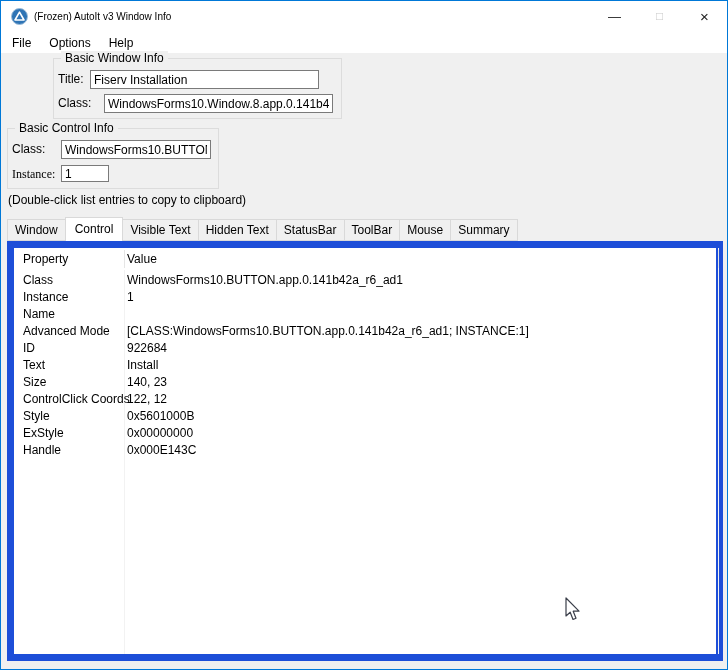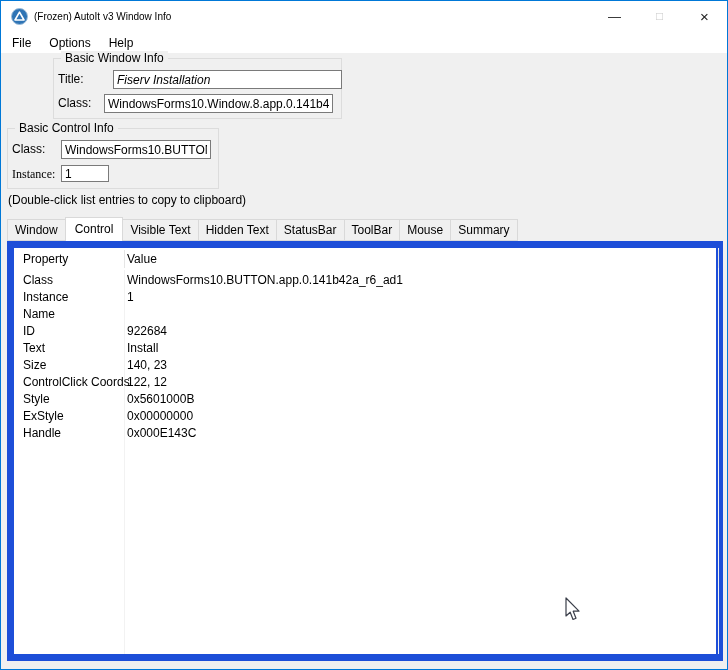--- a/index.html
+++ b/index.html
@@ -86,21 +86,21 @@
       <div class="wbtn max">□</div>
       <div class="wbtn close">×</div>
     </div>
   </div>
 
   <div class="menubar" id="menubar"><span class="menu-item">File</span><span class="menu-item">Options</span><span class="menu-item">Help</span></div>
 
   <div class="groupbox" style="left:6px; top:57px; width:289px; height:61px;margin-left:46px;">
     <span class="legend">Basic Window Info</span>
     <span class="gb-label" style="left:4px; top:13px;">Title:</span>
-    <input class="edit" style="left: 59px; top: 11px; width: 229px; font-style: italic;" readonly="" value="Fiserv Installation">
+    <input class="edit" style="left: 36px; top: 11px; width: 229px;" readonly="" value="Fiserv Installation">
     <span class="gb-label" style="left:4px; top:37px;">Class:</span>
     <input class="edit" style="left: 50px; top: 35px; width: 229px;" readonly="" value="WindowsForms10.Window.8.app.0.141b42a_r">
   </div>
 
   <div class="groupbox" style="left:6px; top:127px; width:212px; height:61px;">
     <span class="legend">Basic Control Info</span>
     <span class="gb-label" style="left:4px; top:13px;">Class:</span>
     <input class="edit" style="left: 53px; top: 11px; width: 150px;" readonly="" value="WindowsForms10.BUTTON.ap">
     <span class="gb-label" style="left:4px; top:38px;font-family:Liberation Serif, serif;">Instance:</span>
     <input class="edit" style="left: 53px; top: 36px; width: 48px; height: 17px;" readonly="" value="1">
@@ -125,20 +125,24 @@
           <span class="lv-prop">Class</span>
           <span class="lv-val">WindowsForms10.BUTTON.app.0.141b42a_r6_ad1</span>
         </div>
         <div class="lv-row">
           <span class="lv-prop">Instance</span>
           <span class="lv-val">1</span>
         </div>
         <div class="lv-row">
           <span class="lv-prop">Name</span>
           <span class="lv-val"></span>
+        </div>
+        <div class="lv-row">
+          <span class="lv-prop">Advanced Mode</span>
+          <span class="lv-val">[CLASS:WindowsForms10.BUTTON.app.0.141b42a_r6_ad1; INSTANCE:1]</span>
         </div>
         <div class="lv-row">
           <span class="lv-prop">ID</span>
           <span class="lv-val">922684</span>
         </div>
         <div class="lv-row">
           <span class="lv-prop">Text</span>
           <span class="lv-val">Install</span>
         </div>
         <div class="lv-row">

